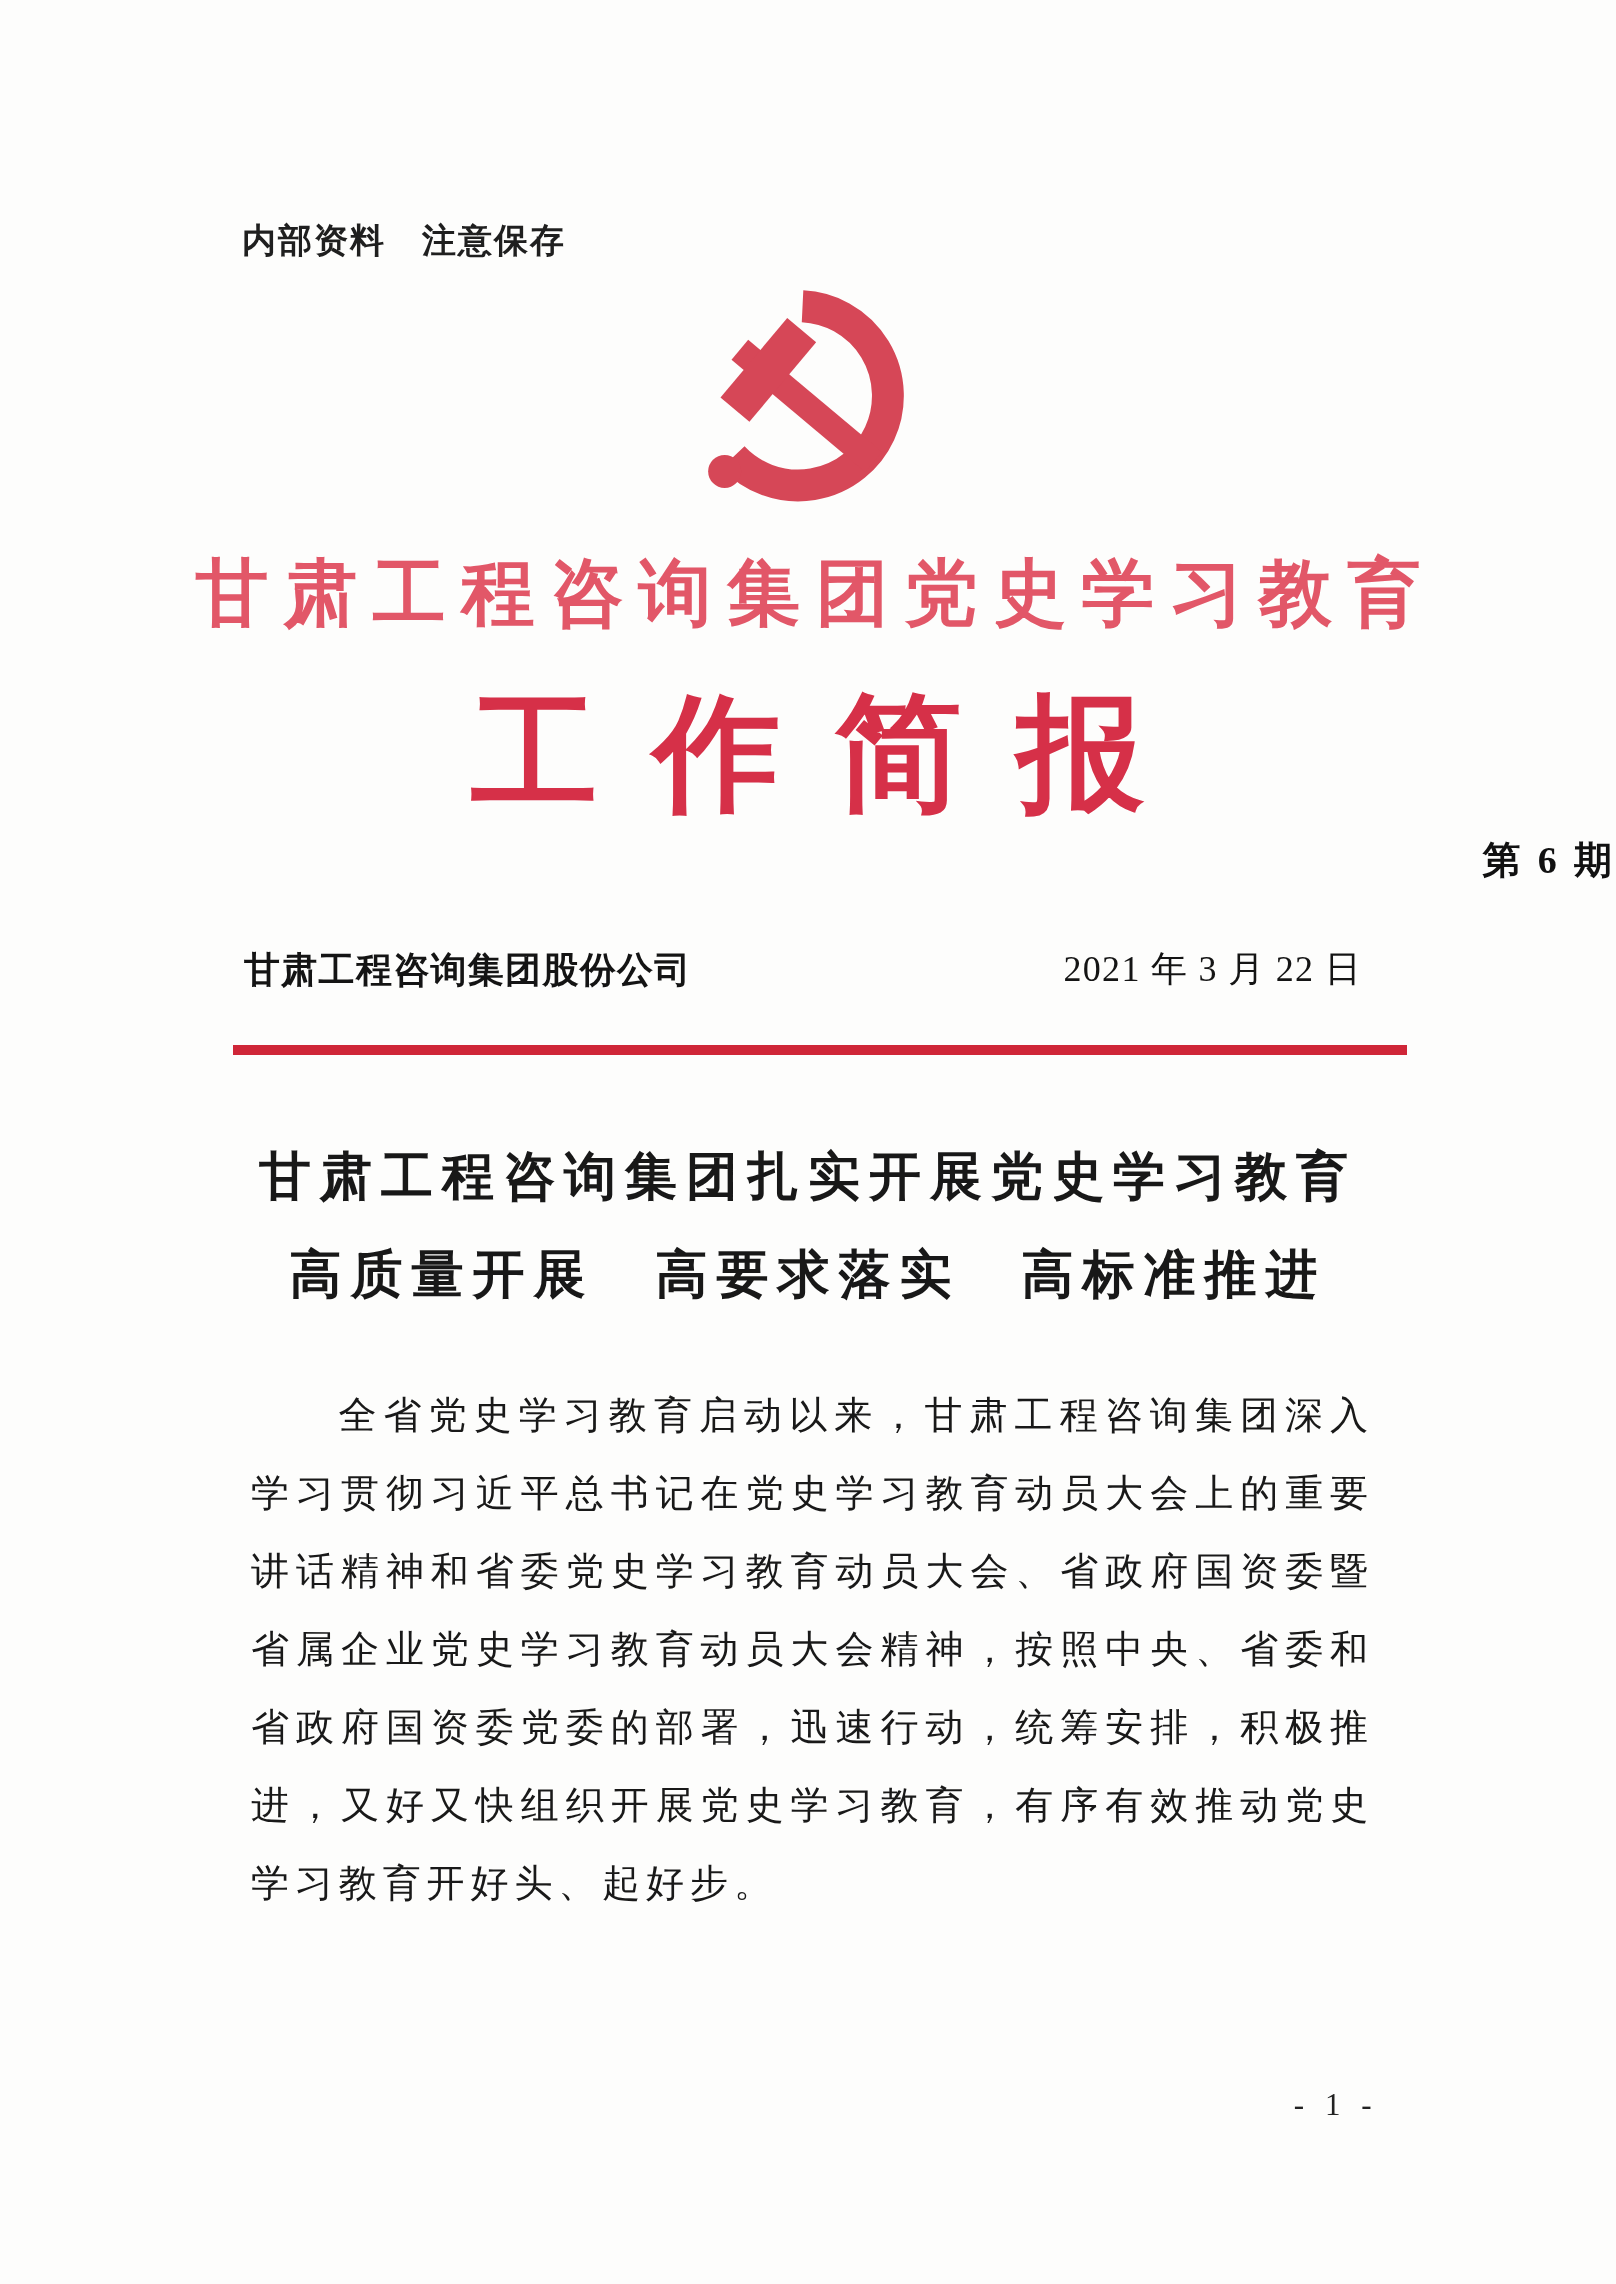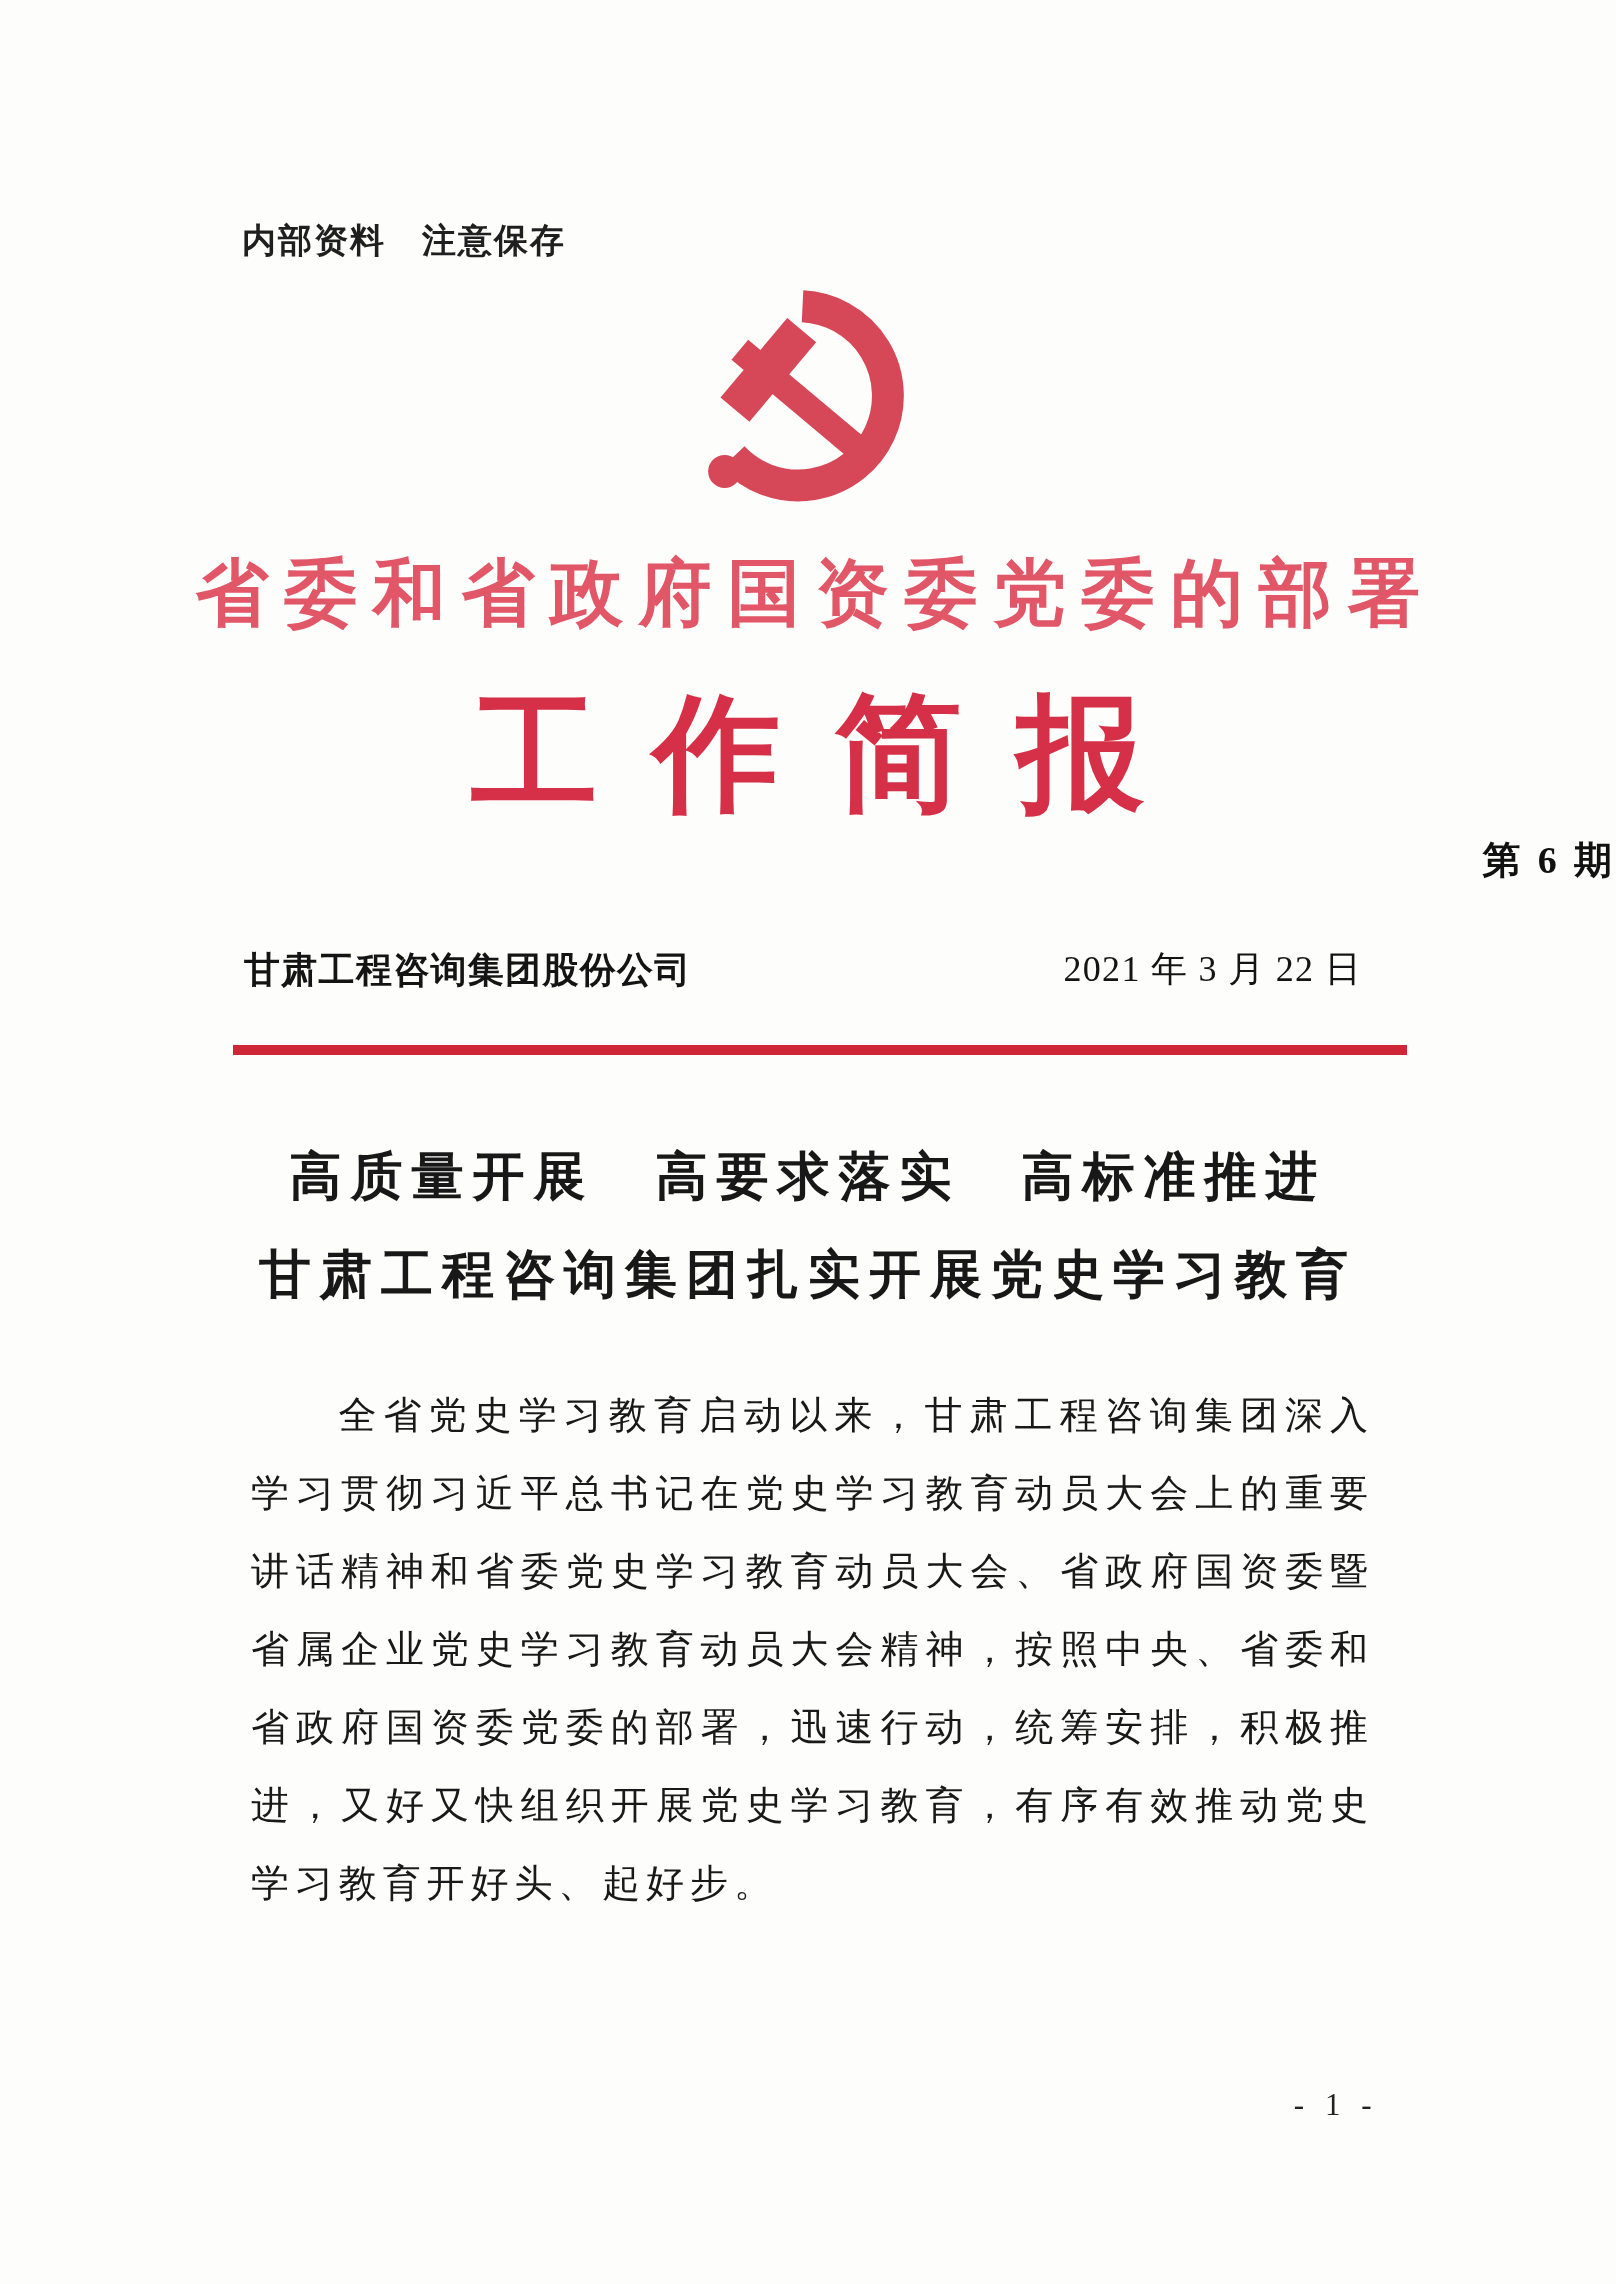--- a/index.html
+++ b/index.html
@@ -86,38 +86,38 @@
     <svg viewBox="0 0 200 200" xmlns="http://www.w3.org/2000/svg" aria-hidden="true">
       <g fill="currentColor" stroke="none">
         <path d="M 103 18 A 76 76 0 1 1 44 146" fill="none" stroke="currentColor" stroke-width="27" stroke-linecap="butt"></path>
         <circle cx="37" cy="158" r="14"></circle>
         <rect x="-8" y="-11" width="148" height="22" transform="translate(56,60) rotate(40)"></rect>
         <rect x="-44" y="-16" width="88" height="32" transform="translate(74,72) rotate(-50)"></rect>
       </g>
     </svg>
   </div>
 
-  <div class="org-title" style="color: rgb(226, 87, 104);">省委和省政府国资委党委的部署</div>
+  <div class="org-title" style="color: rgb(226, 87, 104);">甘肃工程咨询集团党史学习教育</div>
 
   <div class="masthead" style="color: rgb(214, 48, 72);">工作简报</div>
 
   <div class="issue">第 6 期</div>
 
   <div class="pubrow">
     <div class="pub-left">
       <div>甘肃工程咨询集团股份公司</div>
     </div>
     <div class="pub-date">2021 年 3 月 22 日</div>
   </div>
 
   <div class="divider" style="background: rgb(207, 38, 56);"></div>
 
   <div class="headline">
+    <div>甘肃工程咨询集团扎实开展党史学习教育</div>
     <div>高质量开展　高要求落实　高标准推进</div>
-    <div>甘肃工程咨询集团扎实开展党史学习教育</div>
   </div>
 
   <div class="body-text">
     <p>全省党史学习教育启动以来，甘肃工程咨询集团深入学习贯彻习近平总书记在党史学习教育动员大会上的重要讲话精神和省委党史学习教育动员大会、省政府国资委暨省属企业党史学习教育动员大会精神，按照中央、省委和省政府国资委党委的部署，迅速行动，统筹安排，积极推进，又好又快组织开展党史学习教育，有序有效推动党史学习教育开好头、起好步。</p>
   </div>
 
   <div class="pageno">- 1 -</div>
 
 </div>
 

